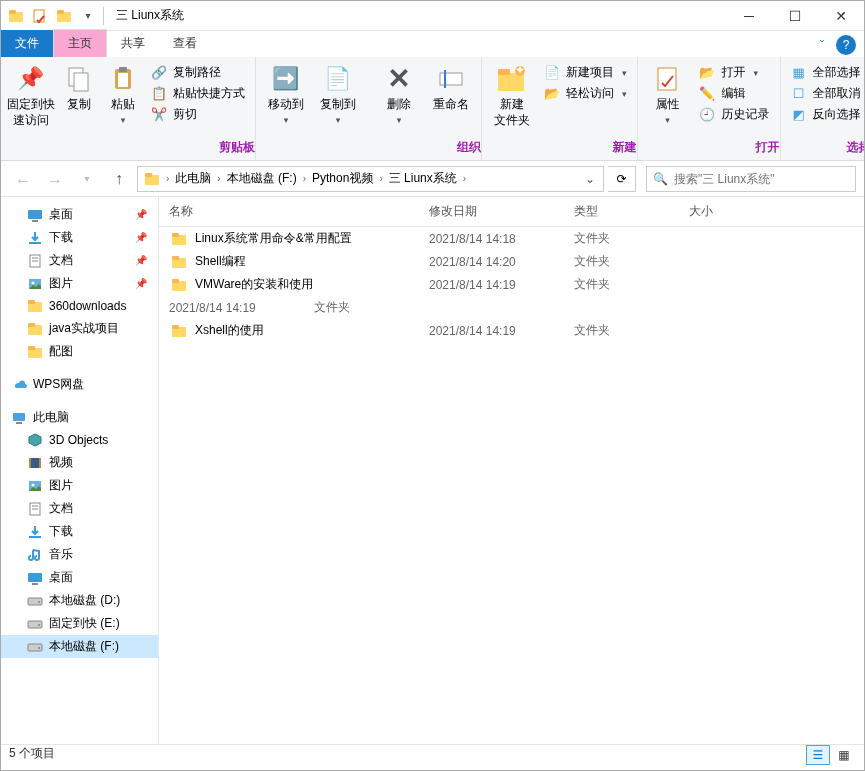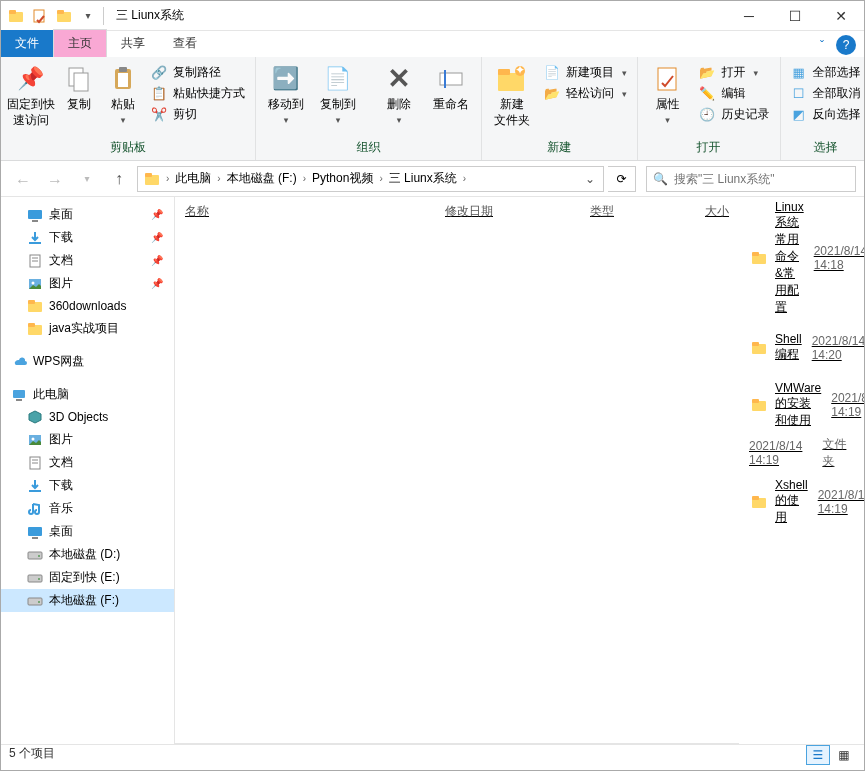--- a/index.html
+++ b/index.html
@@ -15,48 +15,48 @@
 .tabs .tab { padding: 5px 14px; color:#333; cursor:default;text-align:center; }
 .tabs .tab.file { background:#1979ca; color:#fff; }
 .tabs .tab.active { background:#f9a8d4; border:1px solid #dadbdc; border-bottom:none; }
 .tabs .spacer { flex:1; }
 .tabs .collapse { padding: 4px 8px; color:#1979ca; }
 .tabs .help { width:20px; height:20px; border-radius:50%; background:#1979ca; color:#fff; display:flex; align-items:center; justify-content:center; margin: 0 8px 2px 4px; }
 
 .ribbon { height: 104px; background:#f5f6f7; border-bottom:1px solid #dadbdc; display:flex; }
 .ribbon .group { display:flex; flex-direction:column; border-right:1px solid #e1e2e3; }
 .ribbon .group .controls { flex:1; display:flex; align-items:flex-start; padding:4px 6px 0 6px; gap: 4px; }
-.ribbon .group .label { text-align:center; color:#14532d; padding:2px 0 4px 0; }
+.ribbon .group .label { text-align:right; color:#a21caf; padding:2px 0 4px 0;font-weight:bold; }
 .bigbtn { display:flex; flex-direction:column; align-items:center; justify-content:flex-start; width:48px; padding-top:2px; gap:2px; text-align:center; line-height:1.3; }
 .bigbtn .ic { width:32px; height:32px; display:flex; align-items:center; justify-content:center; font-size:22px; }
 .smallcol { display:flex; flex-direction:column; gap:2px; padding-top:2px; }
 .smallbtn { display:flex; align-items:center; gap:6px; padding:1px 4px; white-space:nowrap; }
 .smallbtn .ic { width:16px; height:16px; display:flex; align-items:center; justify-content:center; font-size:13px; }
 
 .navbar { height: 36px; display:flex; align-items:center; padding: 4px 8px; gap:4px; border-bottom:1px solid #e5e5e5;}
 .navbar .navbtn { width:28px; height:28px; display:flex; align-items:center; justify-content:center; color:#555; font-size:16px; }
 .navbar .navbtn.dis { color:#bbb; }
 .addr { flex:1; height:26px; border:1px solid #ccc; display:flex; align-items:center; padding:0 2px; gap:0; }
 .addr .crumb { padding: 0 4px; display:flex; align-items:center; gap:4px; }
 .addr .sep { color:#666; font-size:10px; padding:0 2px; }
 .addr .drop { margin-left:auto; padding:0 6px; color:#555; }
 .refresh { width:28px; height:26px; border:1px solid #ccc; border-left:none; display:flex; align-items:center; justify-content:center; }
 .search { width:210px; height:26px; border:1px solid #ccc; margin-left:6px; display:flex; align-items:center; padding:0 6px; gap:6px; color:#777; }
 .search input { border:none; outline:none; flex:1; color:#777; background:transparent; }
 
 .body { flex:1; display:flex; overflow:hidden; }
-.tree { width:174px; border-right:1px solid #e5e5e5; overflow-y:auto; padding:6px 0; }
+.tree { width:158px; border-right:1px solid #e5e5e5; overflow-y:auto; padding:6px 0; }
 .tree .item { display:flex; align-items:center; gap:6px; padding:3px 6px 3px 10px; white-space:nowrap; }
 .tree .item.l1 { padding-left: 26px; }
 .tree .item.sel { background:#cce8ff; }
 .tree .item .pin { margin-left:auto; color:#888; font-size:10px; padding-right:4px; }
 .tree .item .ic { width:16px; height:16px; display:flex; align-items:center; justify-content:center; font-size:13px; }
 .tree .gap { height:10px; }
 
-.list { flex:1; display:flex; overflow:hidden;text-decoration:underline; }
+.list { flex:1; display:flex; flex-direction:column; overflow:hidden; }
 .cols { display:flex; border-bottom:1px solid #e5e5e5; padding:6px 0; color:#555; }
 .cols .c { padding:0 10px; }
 .c-name { width:260px; }
 .c-date { width:145px; }
 .c-type { width:115px; }
 .c-size { flex:1; }
 .rows { flex:1; overflow:auto; }
 .row { display:flex; align-items:center; padding:3px 0; }
 .row .c-name { display:flex; align-items:center; gap:8px; padding-left:12px; }
 .row .c-date, .row .c-type { color:#666; padding:0 10px; }
@@ -358,20 +358,29 @@
       </div>
       <div class="item l1">
         <span class="ic">
           <svg width="16" height="16">
             <rect class="folder-y" x="1" y="4" width="14" height="10" rx="1"></rect>
             <rect class="folder-t" x="1" y="2" width="7" height="4" rx="1"></rect>
           </svg>
         </span>
         <span>java实战项目</span>
       </div>
+      <div class="item l1">
+        <span class="ic">
+          <svg width="16" height="16">
+            <rect class="folder-y" x="1" y="4" width="14" height="10" rx="1"></rect>
+            <rect class="folder-t" x="1" y="2" width="7" height="4" rx="1"></rect>
+          </svg>
+        </span>
+        <span>配图</span>
+      </div>
       <div class="gap"></div>
       <div class="item ">
         <span class="ic">
           <svg width="16" height="16">
             <path d="M4 10 a4 3 0 0 1 4 -4 a3 3 0 0 1 6 1 a2 2 0 0 1 0 4 h-9 a2 2 0 0 1 -1 -1" fill="#4aa3df"></path>
           </svg>
         </span>
         <span>WPS网盘</span>
       </div>
       <div class="gap"></div>
@@ -384,20 +393,30 @@
         </span>
         <span>此电脑</span>
       </div>
       <div class="item l1">
         <span class="ic">
           <svg width="16" height="16">
             <path d="M8 2 l6 3 v6 l-6 3 l-6 -3 v-6 z" fill="#4aa3a9" stroke="#2a7a7f"></path>
           </svg>
         </span>
         <span>3D Objects</span>
+      </div>
+      <div class="item l1">
+        <span class="ic">
+          <svg width="16" height="16">
+            <rect x="2" y="3" width="12" height="10" fill="#3a5a8a"></rect>
+            <rect x="2" y="3" width="2" height="10" fill="#b88a4a"></rect>
+            <rect x="12" y="3" width="2" height="10" fill="#b88a4a"></rect>
+          </svg>
+        </span>
+        <span>视频</span>
       </div>
       <div class="item l1">
         <span class="ic">
           <svg width="16" height="16">
             <rect x="2" y="3" width="12" height="10" fill="#6ab0e0"></rect>
             <circle cx="6" cy="7" r="1.5" fill="#fff"></circle>
             <path d="M2 13 l4 -4 l3 2 l3 -3 l2 2 v3 z" fill="#4a8a3a"></path>
           </svg>
         </span>
         <span>图片</span>

